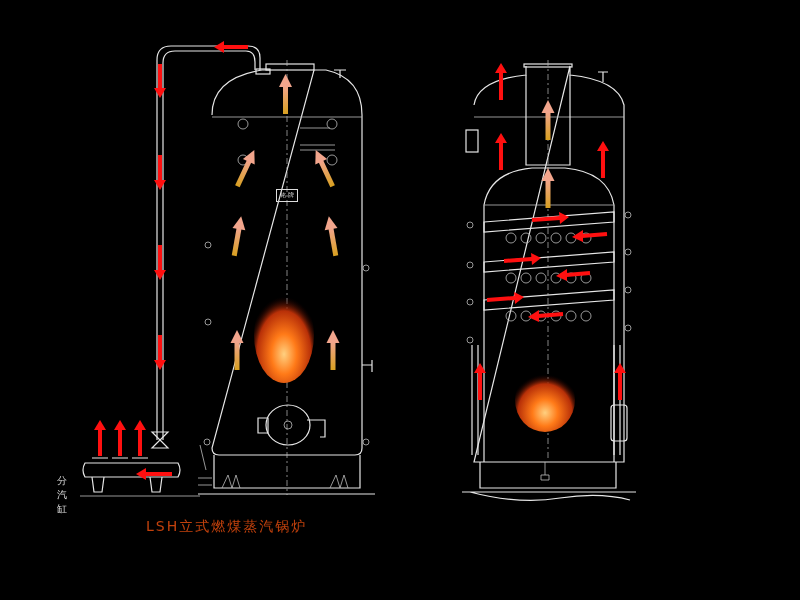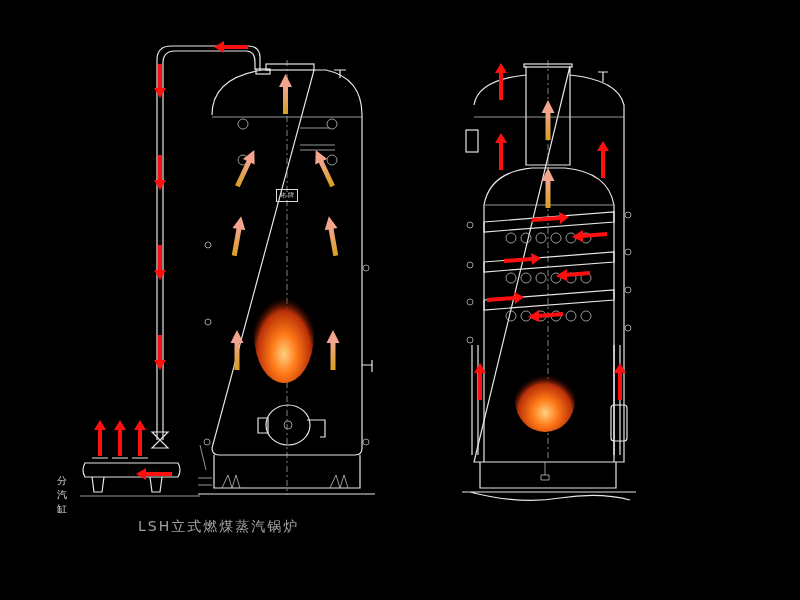--- a/index.html
+++ b/index.html
@@ -1,18 +1,18 @@
 <!DOCTYPE html>
 <html><head>
 <meta charset="utf-8">
 <style>
   html,body{margin:0;padding:0;background:#000;}
   body{width:800px;height:600px;position:relative;overflow:hidden;font-family:"DejaVu Sans",sans-serif;}
   svg{position:absolute;left:0;top:0;}
-  .caption{position:absolute;left:138px;top:518px;color:#a3a3a3;font-size:14px;letter-spacing:2px;font-family:"DejaVu Sans",sans-serif;}
+  .caption{position:absolute;left:146px;top:518px;color:#c2410c;font-size:14px;letter-spacing:2px;font-family:"DejaVu Sans",sans-serif;}
   .vlabel{position:absolute;left:53px;top:444px;color:#ddd;font-size:10px;line-height:14px;width:14px;text-align:right;margin-top:30px;}
   .nameplate{position:absolute;left:276px;top:189px;color:#ddd;font-size:6px;border:1px solid #ddd;padding:1px 3px;}
   .ln{stroke:#e6e6e6;fill:none;stroke-width:1.2;}
   .thin{stroke:#bdbdbd;fill:none;stroke-width:0.8;}
   .dash{stroke:#bdbdbd;fill:none;stroke-width:0.7;stroke-dasharray:6 3 2 3;}
 </style>
 </head>
 <body>
 
 <svg width="800" height="600" viewBox="0 0 800 600">

